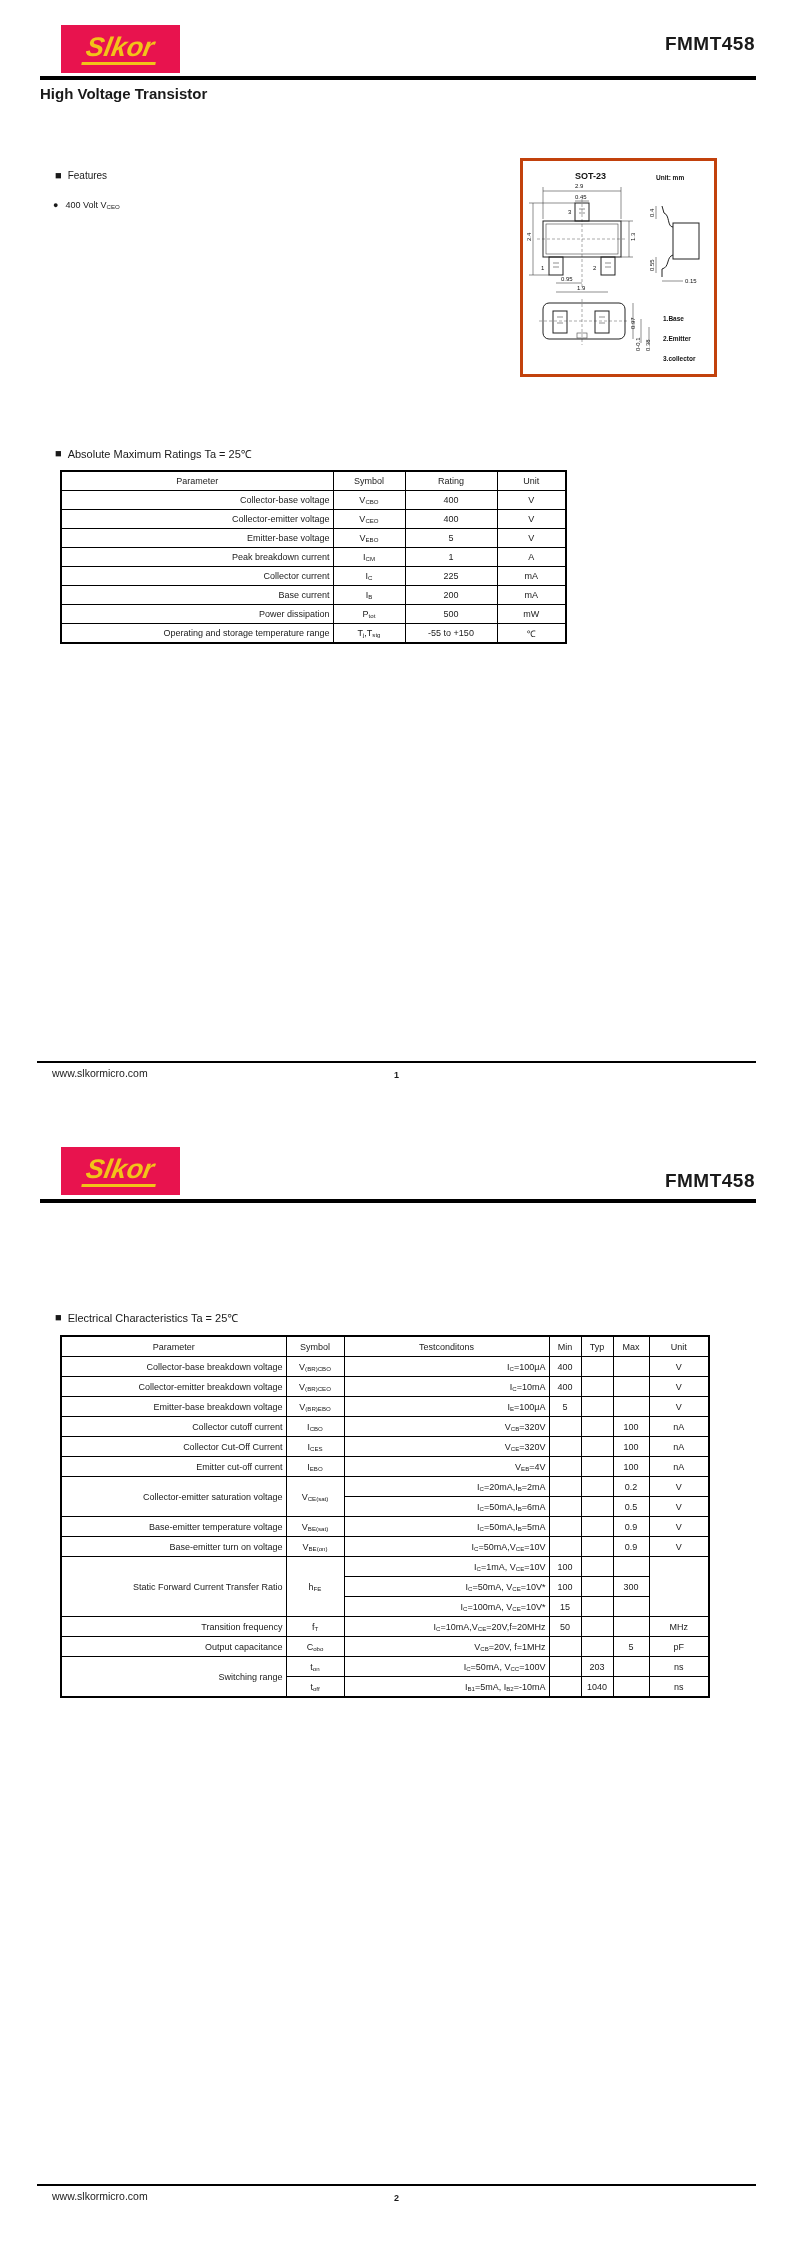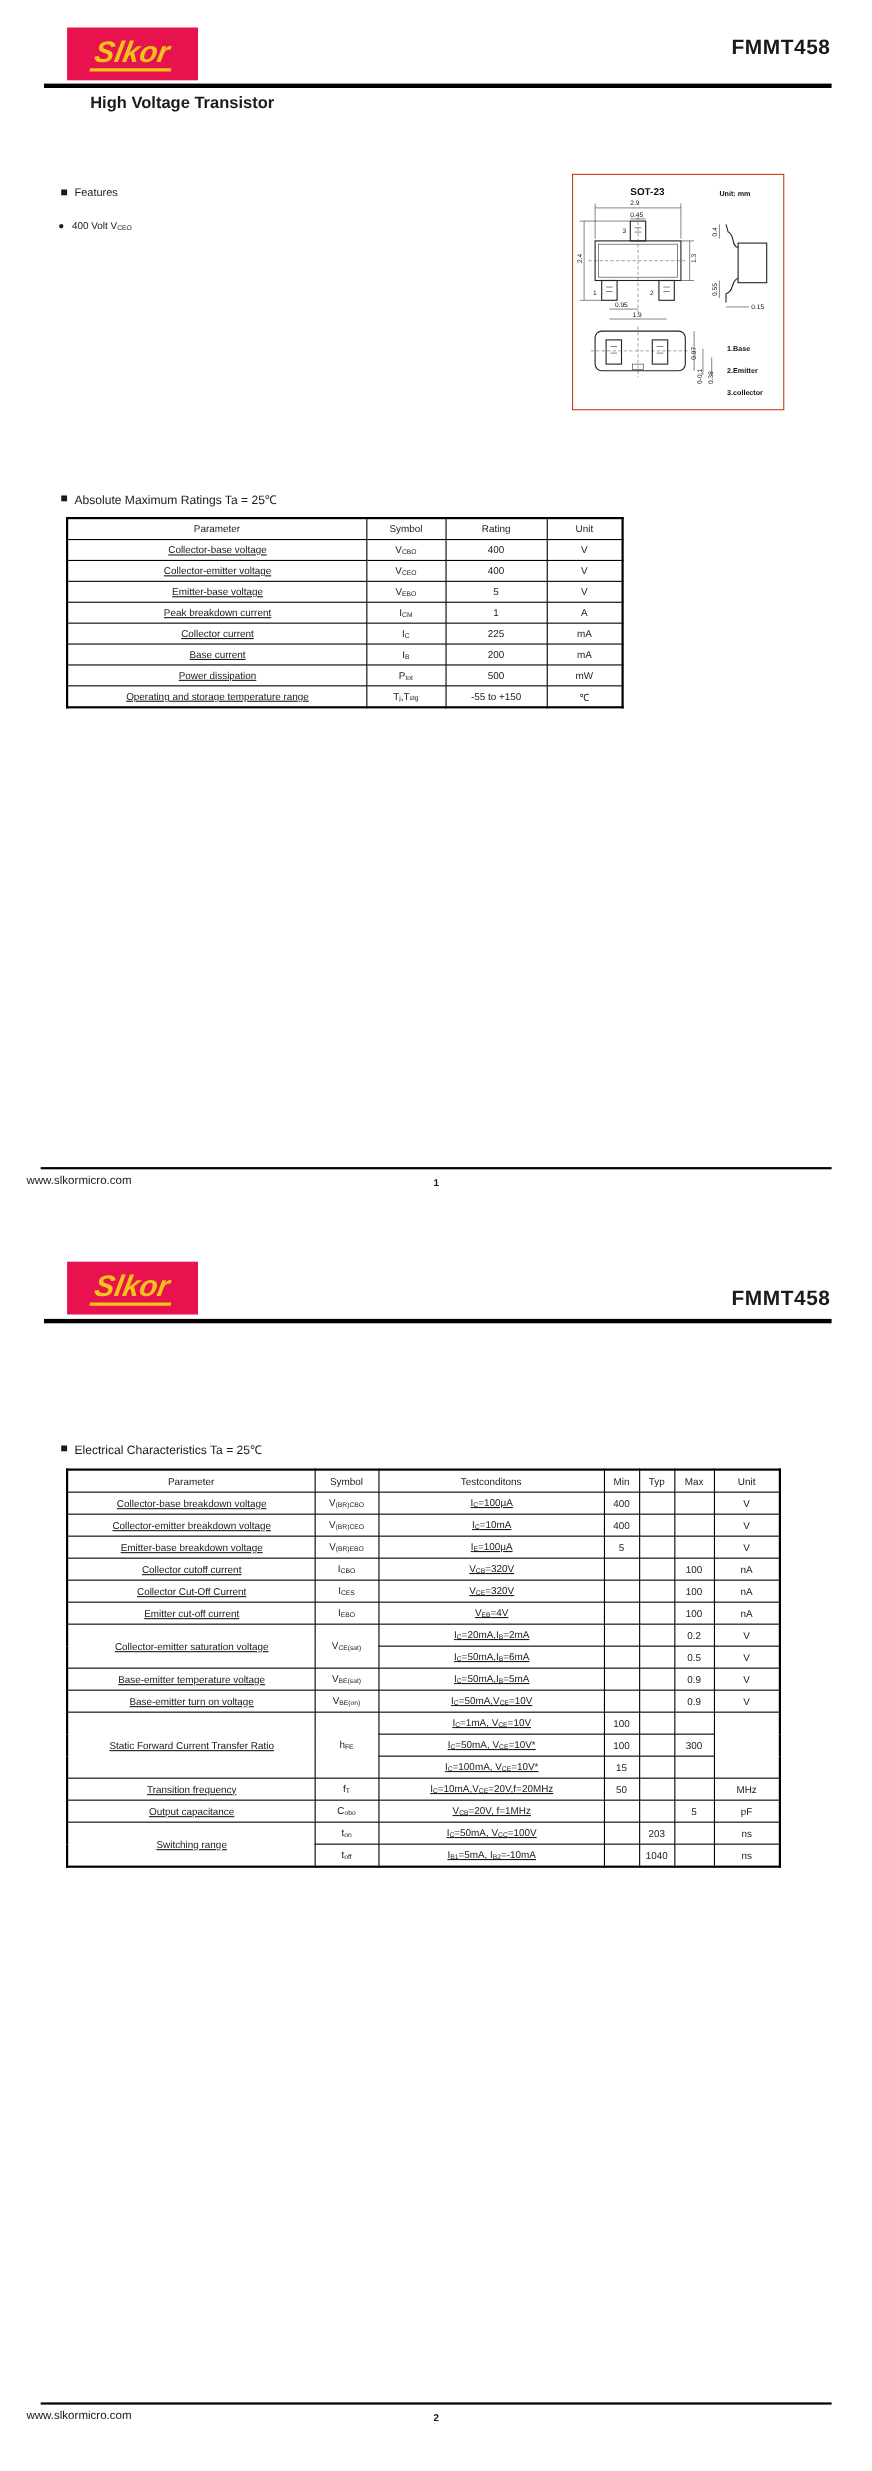--- a/index.html
+++ b/index.html
@@ -10,52 +10,52 @@
   sub { font-size:0.68em; vertical-align:-0.12em; }
 
   
   .logo { position:absolute; left:61px; width:119px; height:48px;
           display:flex; align-items:center; justify-content:center; }
   .logo-text { font-style:italic; font-weight:bold; font-size:27px;
                transform:skewX(-10deg); line-height:1;
                border-bottom:3px solid; padding:0 4px 1px 2px; }
   .partnum { position:absolute; right:38px; font-weight:bold; font-size:19px; letter-spacing:0.5px; }
   .rule-thick { position:absolute; left:40px; width:716px; height:4px; background:#000; }
-  .doc-title { position:absolute; left:40px; font-weight:bold; font-size:15px;margin-left:42px; }
+  .doc-title { position:absolute; left:40px; font-weight:bold; font-size:15px; }
 
   
   .sec-heading { position:absolute; left:55px; font-size:11px; display:flex; align-items:center; gap:6px; }
   .sq { font-size:11px; line-height:1; }
   .feature-line { position:absolute; left:53px; font-size:9px; display:flex; align-items:center; gap:7px; }
   .bullet { font-size:9px; line-height:1; }
 
   
   table.ds { position:absolute; border-collapse:collapse; table-layout:fixed;
              border:2px solid #000; font-size:9px; }
   table.ds td, table.ds th { border:1px solid #000; padding:0 3px; font-weight:normal;
              overflow:hidden; white-space:nowrap; }
   table.abs td, table.abs th { height:18px; }
   table.elec td, table.elec th { height:19px; }
   .c { text-align:center; }
-  .l { text-align:center; padding-left:4px !important;text-decoration:underline; }
+  .l { text-align:right; padding-left:4px !important; }
 
   
   .pkg-box { position:absolute; left:520px; top:158px; width:191px; height:213px;
-             border:1px solid #c2410c; background:#fff; }
+             border:3px solid #c2410c; background:#fff; }
   .pkg-box svg { display:block; }
   .pkg-line { stroke:#222; stroke-width:1; fill:none; }
   .pkg-thin { stroke:#444; stroke-width:0.6; fill:none; }
   .pkg-dash { stroke:#555; stroke-width:0.5; fill:none; stroke-dasharray:3 2; }
   .pkg-txt  { font-family:"Liberation Sans",sans-serif; font-size:6px; fill:#111; }
   .pkg-txt-b{ font-family:"Liberation Sans",sans-serif; font-size:6.5px; font-weight:bold; fill:#111; }
   .pkg-title{ font-family:"Liberation Sans",sans-serif; font-size:9px; font-weight:bold; fill:#111; }
 
   
   .rule-foot { position:absolute; left:37px; width:719px; height:2px; background:#000; }
-  .site { position:absolute; left:24px; font-size:10.5px; }
+  .site { position:absolute; left:52px; font-size:10.5px; }
   .pageno { position:absolute; left:0; width:793px; text-align:center; font-size:9px; font-weight:bold; }
 </style>
 </head>
 <body>
 
 <div class="sheet">
 
   <div class="logo" style="top: 25px; background: rgb(232, 19, 78);">
     <span class="logo-text" style="color: rgb(242, 195, 25); border-bottom-color: rgb(242, 195, 25);">Slkor</span>
   </div>

